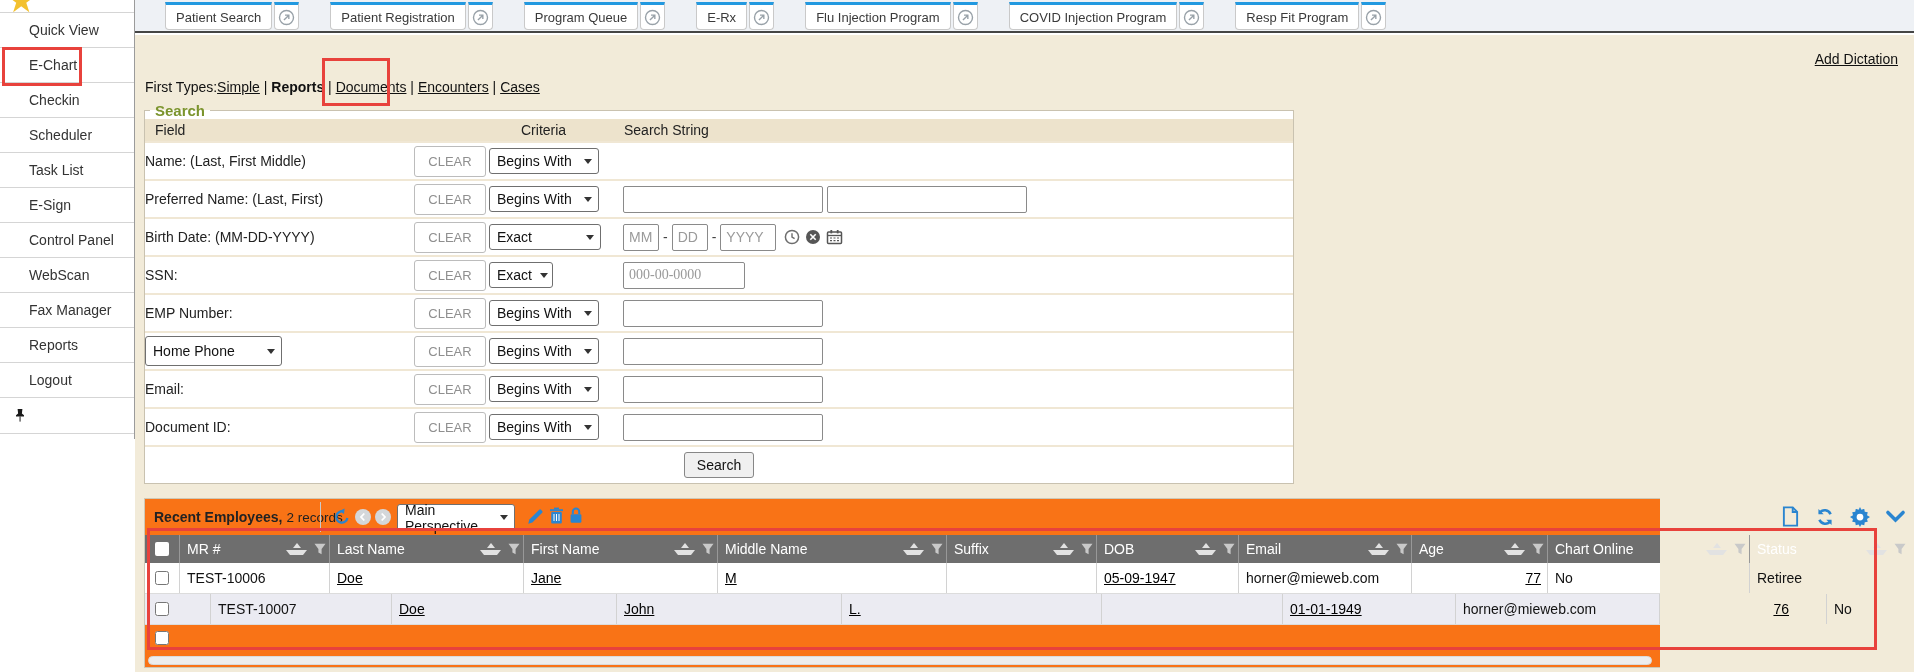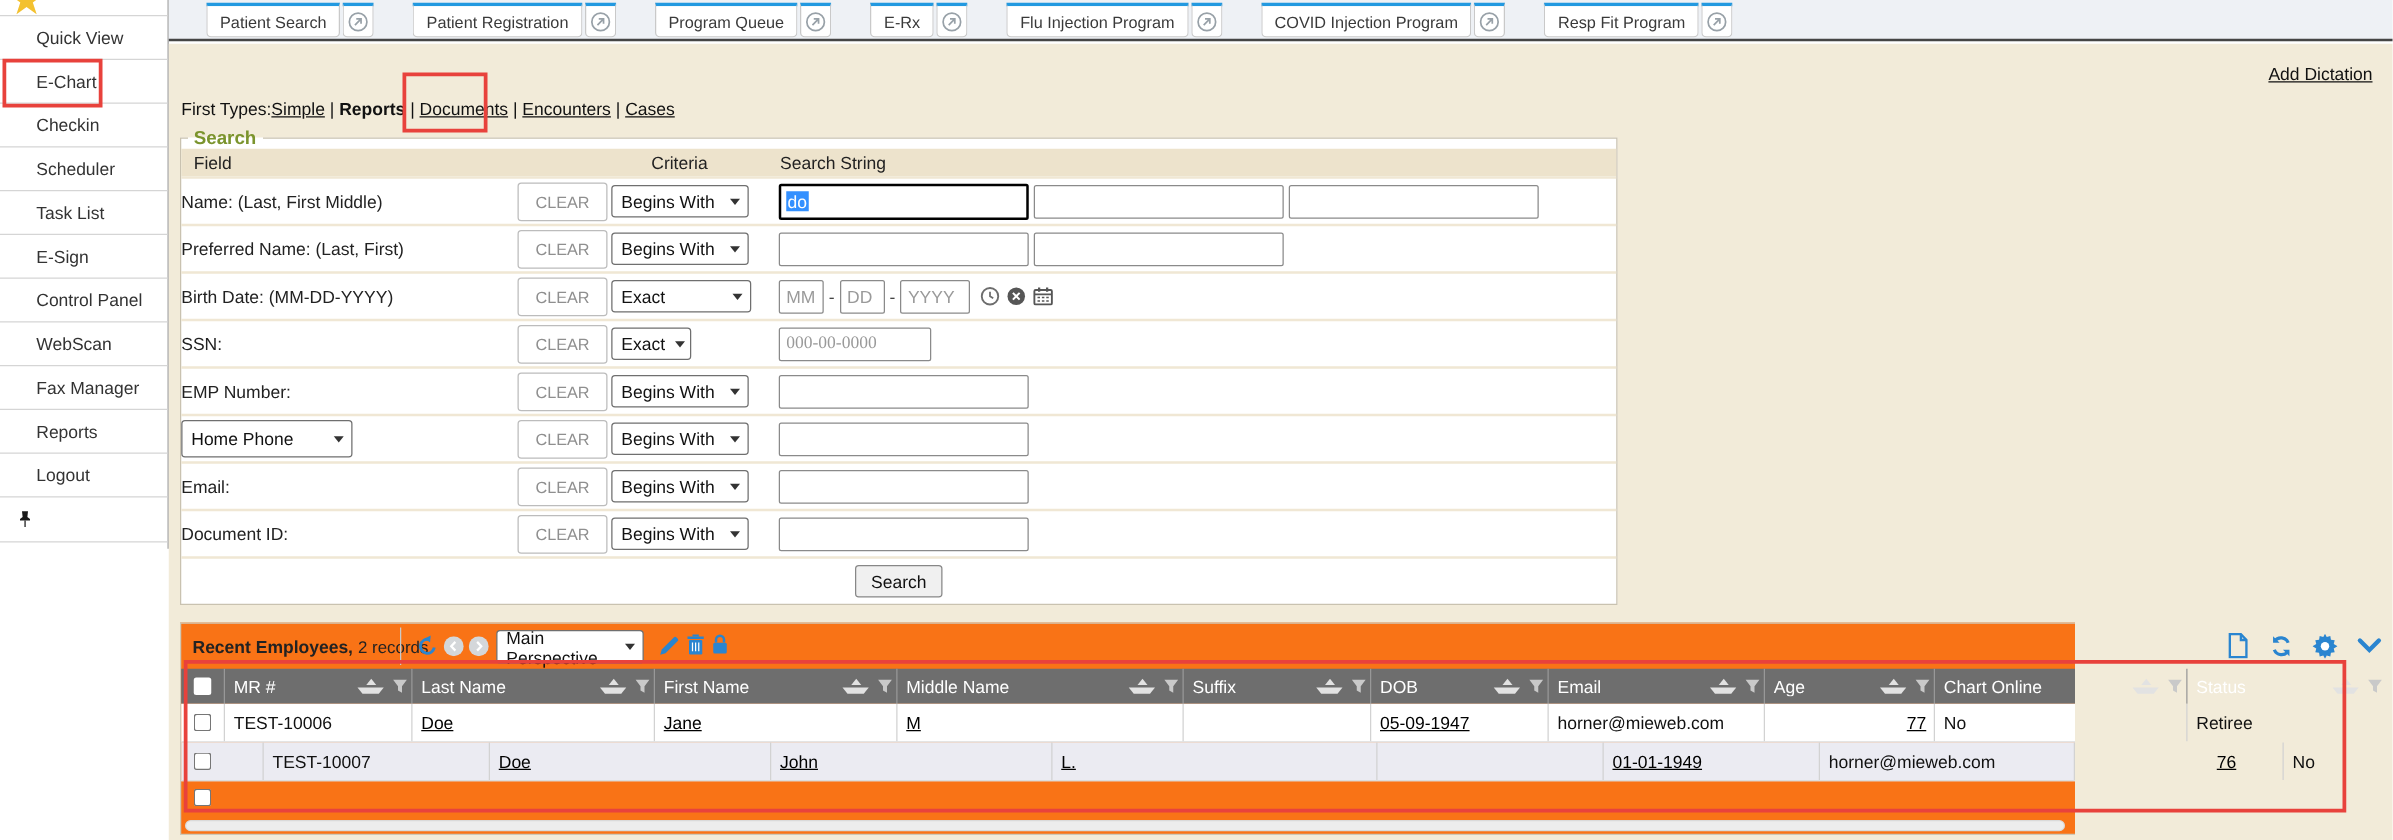--- a/index.html
+++ b/index.html
@@ -228,27 +228,20 @@
       <span class="h4">Search String</span>
     </div>
 
     <div class="frow">
       <span class="flabel">Name: (Last, First Middle)</span>
       <span><button class="clear-btn">CLEAR</button></span>
       <span><span class="sel w-bw">
             <span>Begins With</span>
             <b class="car"></b>
           </span></span>
-      <span class="fstring">
-        <span class="focus-in">
-            <span class="hl">do</span>
-          </span>
-        <input class="tin w200" style="">
-        <input class="tin w200" style="">
-      </span>
     </div>
 
     <div class="frow">
       <span class="flabel">Preferred Name: (Last, First)</span>
       <span><button class="clear-btn">CLEAR</button></span>
       <span><span class="sel w-bw">
             <span>Begins With</span>
             <b class="car"></b>
           </span></span>
       <span class="fstring">

